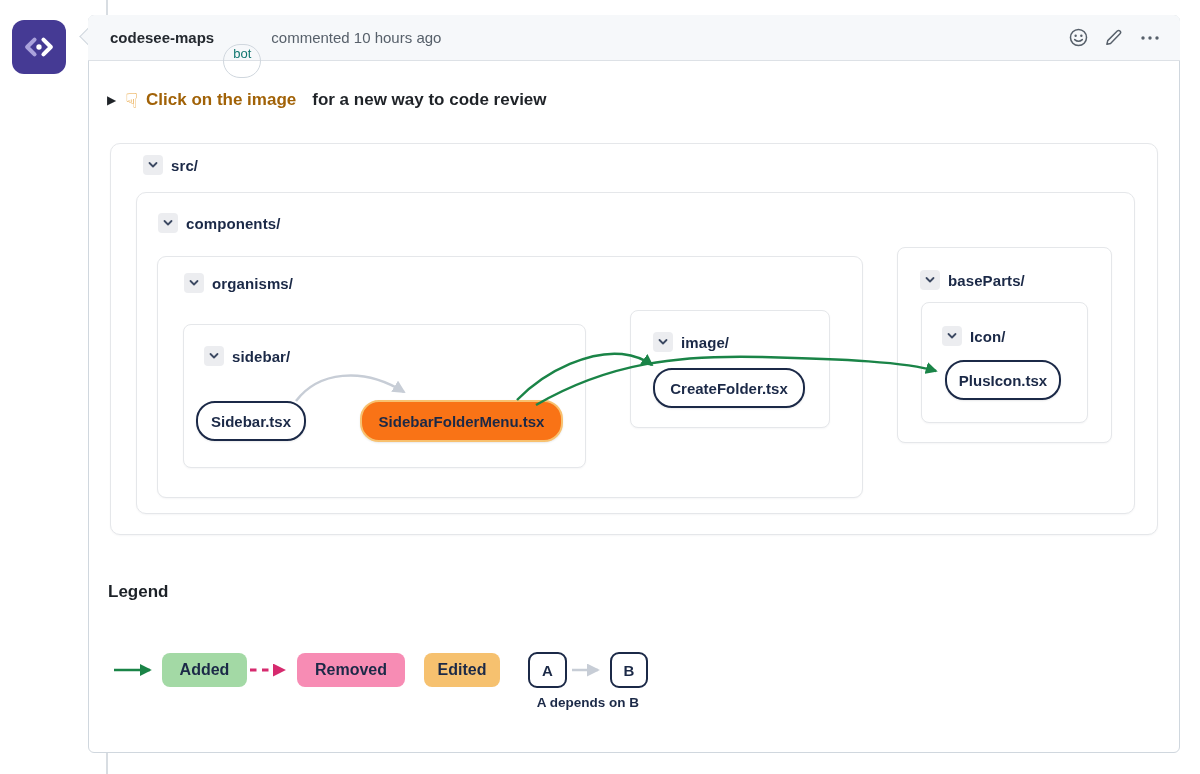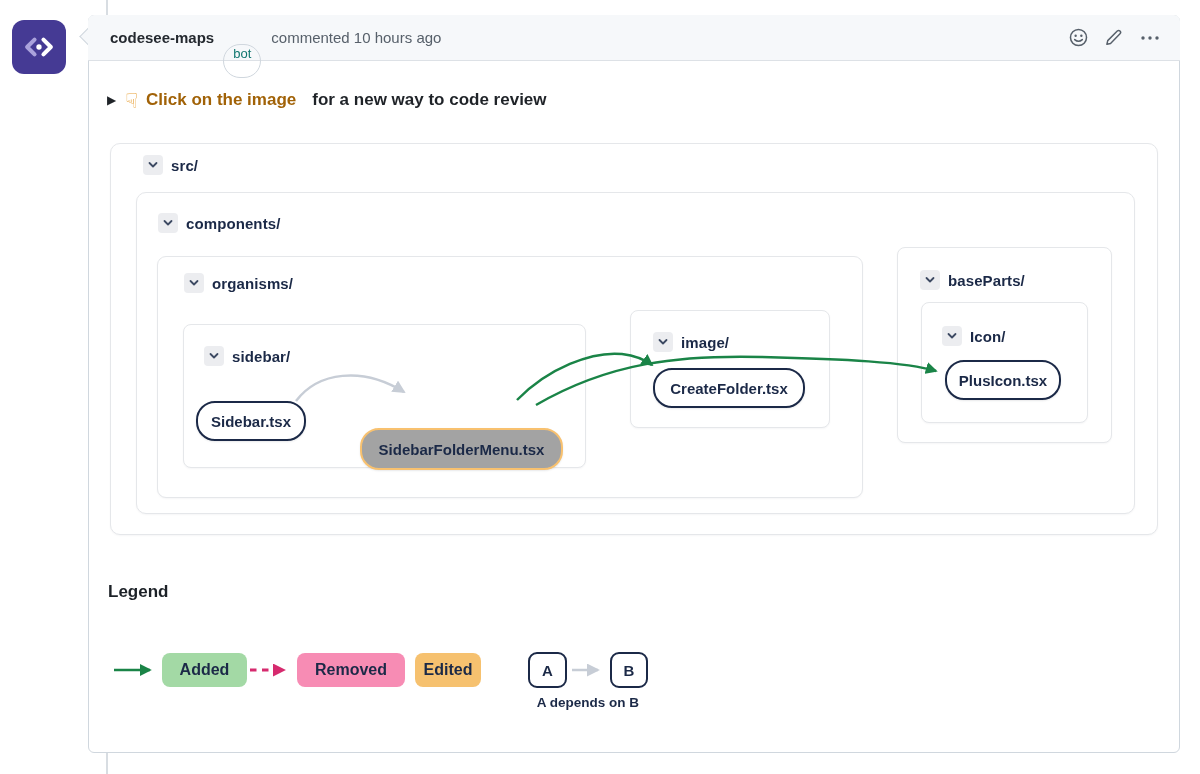--- a/index.html
+++ b/index.html
@@ -42,21 +42,21 @@
   .fbox { position:absolute; background:#ffffff; border:1px solid #e5e7ea; border-radius:10px;
     box-shadow:0 1px 2px rgba(27,35,50,0.04); z-index:2; }
   .fhead { position:absolute; display:flex; align-items:center; }
   .chip { width:20px; height:20px; background:#ecedf0; border-radius:4px; display:flex; align-items:center;
     justify-content:center; margin-right:8px; cursor:pointer; }
   .flabel { font-size:15px; font-weight:700; color:#1b2947; letter-spacing:0.1px; }
 
   .node { position:absolute; display:flex; align-items:center; justify-content:center;
     background:#ffffff; border:2px solid #1b2947; border-radius:19px; font-size:15px; font-weight:700;
     color:#1b2947; z-index:4; box-shadow:0 1px 2px rgba(27,35,50,0.10); cursor:pointer; }
-  .node-edited { background:#a3a3a3; border-color:#f8c16f;margin-top:28px; }
+  .node-edited { background:#f97316; border-color:#f8c16f; }
 
   .overlay { position:absolute; left:0; top:0; width:1200px; height:774px; z-index:5; pointer-events:none; }
 
   
   .legend-title { position:absolute; left:108px; top:582px; font-size:17px; font-weight:700; color:#1c2127; z-index:2; }
   .pill { position:absolute; height:34px; border-radius:8px; display:flex; align-items:center; justify-content:center;
     font-size:16px; font-weight:700; color:#1b2947; z-index:2; padding:0 16px; }
   .pill-added { background:#a3d9a5; }
   .pill-removed { background:#f78cb4; }
   .pill-edited { background:#f6c16f; }
@@ -218,18 +218,18 @@
     <path d="M 517,400 C 548,368 592,351 622,354 C 634,355.5 644,359 652,365" fill="none" stroke="#1a8447" stroke-width="2.5" marker-end="url(#ah-green)"></path>
     <path d="M 536,405 C 610,362 680,355 762,357 C 844,359 906,362 936,371" fill="none" stroke="#1a8447" stroke-width="2.5" marker-end="url(#ah-green)"></path>
     <line x1="114" y1="670" x2="150" y2="670" stroke="#1a8447" stroke-width="2.5" marker-end="url(#ah-green)"></line>
     <line x1="250" y1="670" x2="284" y2="670" stroke="#d62a6e" stroke-width="3" stroke-dasharray="6.5 5.5" marker-end="url(#ah-pink)"></line>
     <line x1="572" y1="670" x2="598" y2="670" stroke="#c7cdd6" stroke-width="2.5" marker-end="url(#ah-gray)"></line>
   </svg>
 
   <div class="legend-title">Legend</div>
   <div class="pill pill-added" style="left:162px; top:653px; width:85px;">Added</div>
   <div class="pill pill-removed" style="left:297px; top:653px; width:108px;">Removed</div>
-  <div class="pill pill-edited" style="left:415px; top:653px; width:66px;">Edited</div>
+  <div class="pill pill-edited" style="left:424px; top:653px; width:76px;">Edited</div>
   <div class="ab-box" style="left:528px; top:652px;">A</div>
   <div class="ab-box" style="left:610px; top:652px; width:38px;">B</div>
   <div class="legend-caption">A depends on B</div>
 
 </div>
 
 </body></html>

